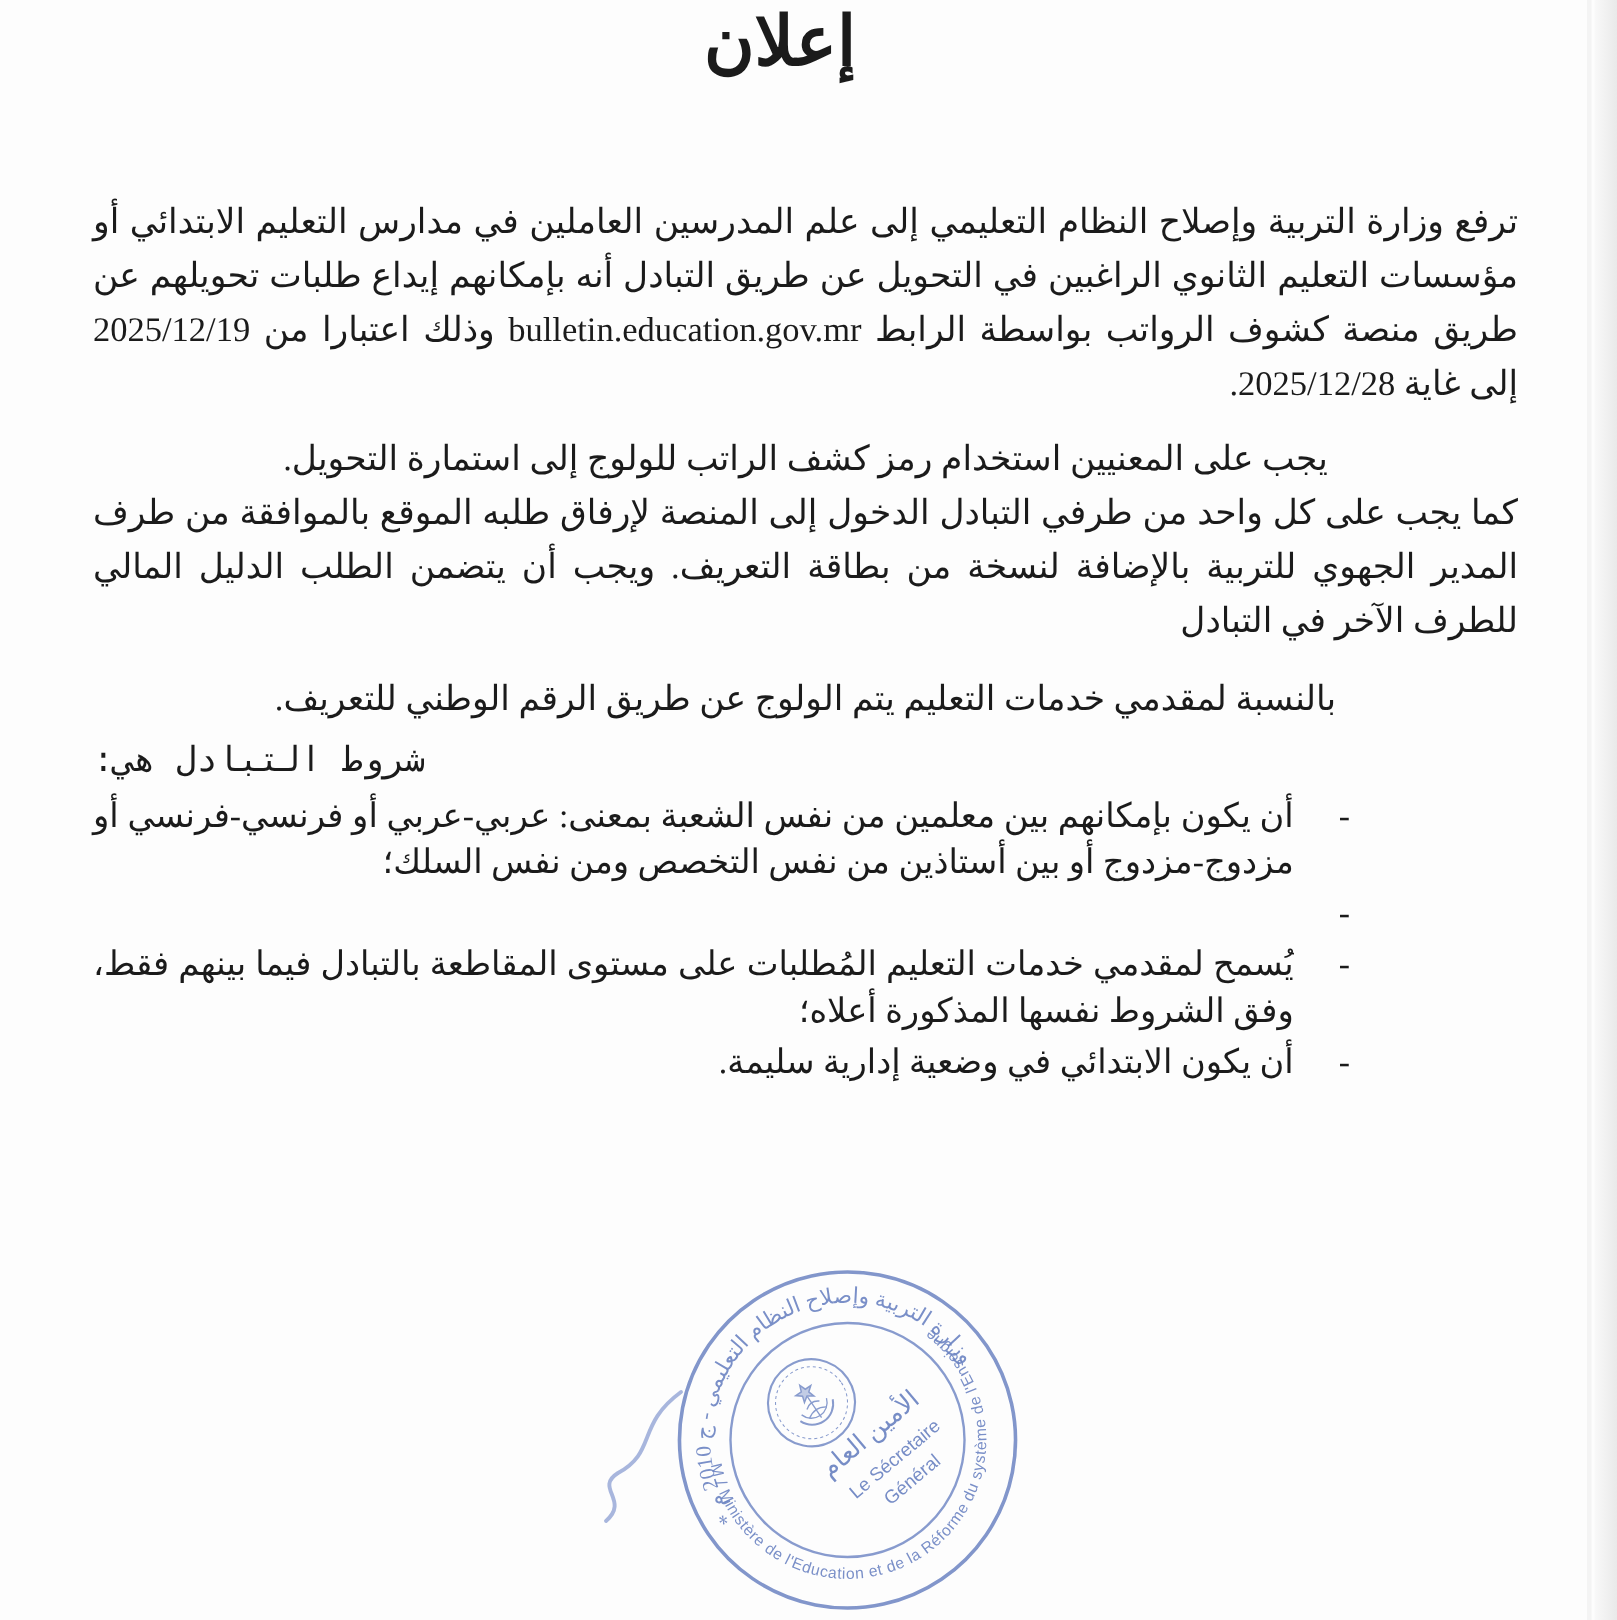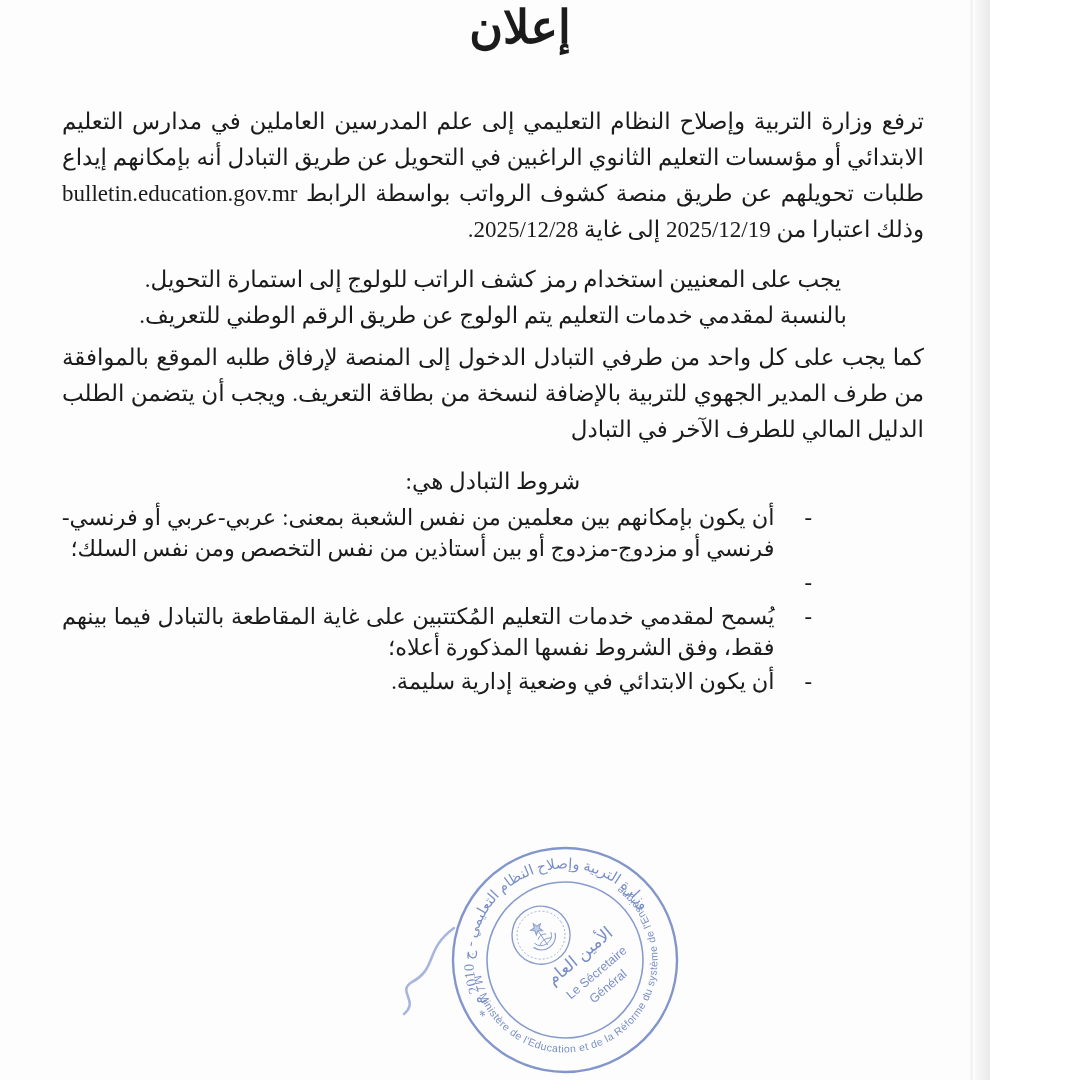--- a/index.html
+++ b/index.html
@@ -2,41 +2,41 @@
 <html lang="ar"><head>
 <meta charset="utf-8">
 <style>
   html,body{margin:0;padding:0;}
   body{
     width:1078px;height:1080px;overflow:hidden;
     background:#ffffff;
     font-family:"Liberation Serif","DejaVu Serif",serif;
     color:#1b1b1b;
   }
-  .page{position:relative;width:990px;height:1080px;background:#fdfdfd;}
+  .page{position:relative;width:1078px;height:1080px;background:#fdfdfd;}
   
   .edge-band{position:absolute;right:0;top:0;height:100%;width:15px;
     background:linear-gradient(to right,#f9f9f9,#e9e9e9);}
   .edge-line{position:absolute;right:17px;top:0;height:100%;width:3px;background:#f4f4f4;}
 
   .doc-title{
     position:absolute;top:0px;left:0;width:1040px;
     text-align:center;font-size:46px;font-weight:bold;letter-spacing:1px;
   }
   .content{
-    position:absolute;top:104px;right:66px;left:62px;
+    position:absolute;top:130px;right:66px;left:62px;
     direction:rtl;text-align:justify;
     font-size:23px;line-height:36px;
   }
   .para{margin:0;}
   .intro{margin-bottom:14px;}
   .single{text-align:center;}
   .mb-sm{margin-bottom:6px;}
   .attach{margin-bottom:16px;}
-  .heading{margin-bottom:2px;text-align:center;}
+  .heading{margin-bottom:2px;text-align:left;font-family:Liberation Mono, monospace;}
   .latin{direction:ltr;unicode-bidi:embed;}
   .list{font-size:22.5px;line-height:31px;}
   .li{display:flex;gap:30px;padding-right:112px;margin-bottom:3px;}
   .dash{flex:0 0 auto;}
   .li-text{flex:1 1 auto;text-align:justify;}
 
   
   .stamp{
     position:absolute;left:423px;top:818px;width:284px;height:284px;
     transform:rotate(-34deg);opacity:0.88;
@@ -50,37 +50,37 @@
 
 <div class="page">
 
   <div class="doc-title">إعلان</div>
 
   <div class="content">
 
     <p class="para intro"><span>ترفع وزارة التربية وإصلاح النظام التعليمي إلى علم المدرسين العاملين في مدارس التعليم الابتدائي أو مؤسسات التعليم الثانوي الراغبين في التحويل عن طريق التبادل أنه بإمكانهم إيداع طلبات تحويلهم عن طريق منصة كشوف الرواتب بواسطة الرابط </span><span class="latin">bulletin.education.gov.mr</span><span> وذلك اعتبارا من </span><span class="latin">2025/12/19</span><span> إلى غاية </span><span class="latin">2025/12/28</span><span>.</span></p>
 
     <p class="para single">يجب على المعنيين استخدام رمز كشف الراتب للولوج إلى استمارة التحويل.</p>
+    <p class="para attach">كما يجب على كل واحد من طرفي التبادل الدخول إلى المنصة لإرفاق طلبه الموقع بالموافقة من طرف المدير الجهوي للتربية بالإضافة لنسخة من بطاقة التعريف. ويجب أن يتضمن الطلب الدليل المالي للطرف الآخر في التبادل</p>
+
     <p class="para single mb-sm">بالنسبة لمقدمي خدمات التعليم يتم الولوج عن طريق الرقم الوطني للتعريف.</p>
-
-    <p class="para attach">كما يجب على كل واحد من طرفي التبادل الدخول إلى المنصة لإرفاق طلبه الموقع بالموافقة من طرف المدير الجهوي للتربية بالإضافة لنسخة من بطاقة التعريف. ويجب أن يتضمن الطلب الدليل المالي للطرف الآخر في التبادل</p>
 
     <p class="para heading">شروط التبادل هي:</p>
 
     <div class="list">
       <div class="li">
         <span class="dash">-</span>
         <span class="li-text">أن يكون بإمكانهم بين معلمين من نفس الشعبة بمعنى: عربي-عربي أو فرنسي-فرنسي أو مزدوج-مزدوج أو بين أستاذين من نفس التخصص ومن نفس السلك؛</span>
       </div>
       <div class="li">
         <span class="dash">-</span>
       </div>
       <div class="li">
         <span class="dash">-</span>
-        <span class="li-text">يُسمح لمقدمي خدمات التعليم المُكتتبين على غاية المقاطعة بالتبادل فيما بينهم فقط، وفق الشروط نفسها المذكورة أعلاه؛</span>
+        <span class="li-text">يُسمح لمقدمي خدمات التعليم المُطلبات على مستوى المقاطعة بالتبادل فيما بينهم فقط، وفق الشروط نفسها المذكورة أعلاه؛</span>
       </div>
       <div class="li">
         <span class="dash">-</span>
         <span class="li-text">أن يكون الابتدائي في وضعية إدارية سليمة.</span>
       </div>
     </div>
   </div>
 
   <svg class="scribble" viewBox="0 0 72 100" xmlns="http://www.w3.org/2000/svg">
     <path d="M 62 6 C 32 28 46 46 20 60 C 4 70 28 78 12 92" fill="none" stroke="#6f87c8" stroke-width="2.6" stroke-linecap="round" opacity="0.6"></path>

